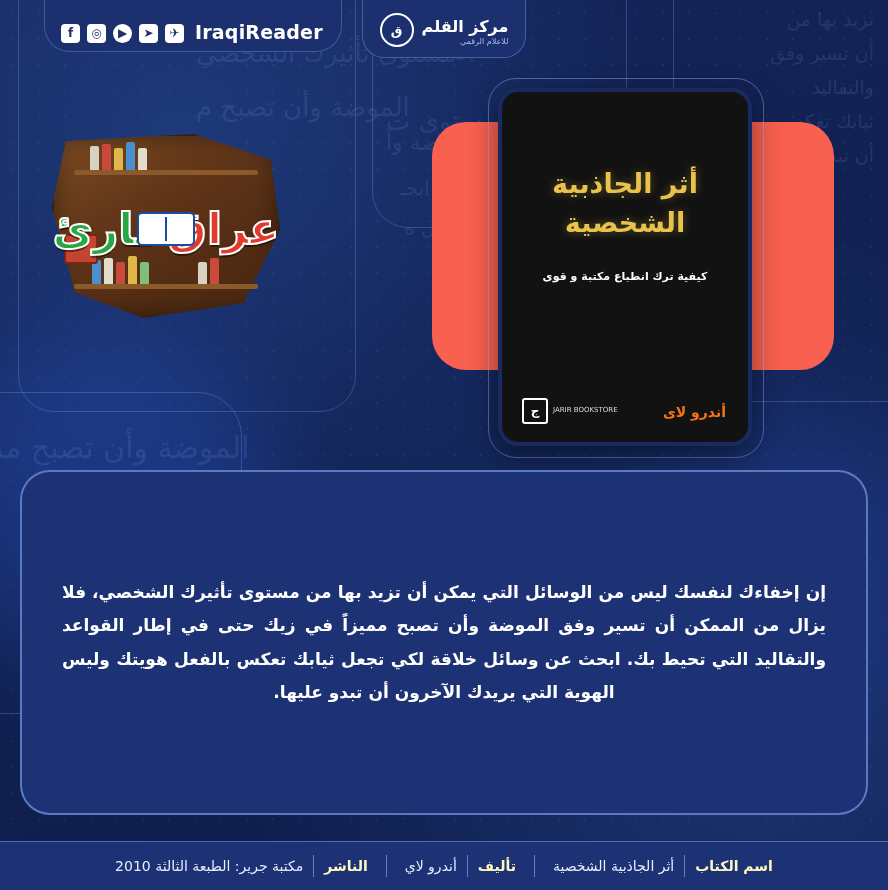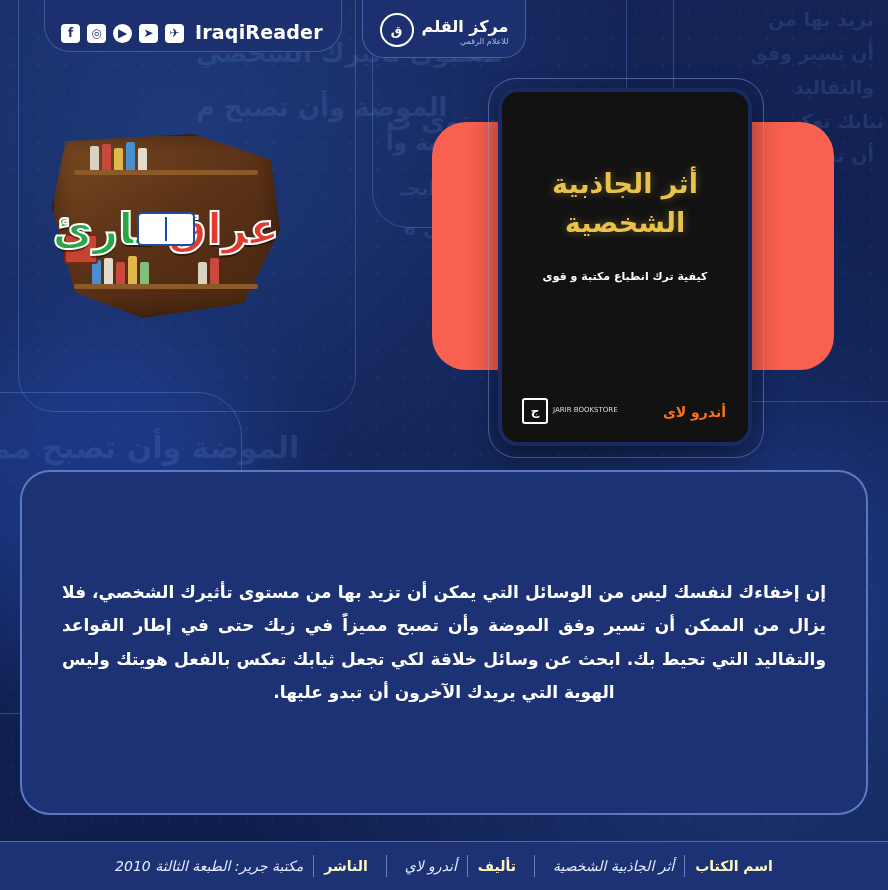--- a/index.html
+++ b/index.html
@@ -37,21 +37,21 @@
     filter: blur(50px);
     opacity: 0.35;
   }
   .glow.g1 { width: 340px; height: 340px; left: -70px; top: 330px; background: #2b55c7; }
   .glow.g2 { width: 300px; height: 300px; right: -60px; top: 420px; background: #23409c; }
 
   
   .ghost {
     position: absolute;
     color: rgba(120,155,230,0.17);
-    font-weight: bold;
+    font-weight: normal;
     white-space: nowrap;
     letter-spacing: 0.5px;
     pointer-events: none;
   }
 
   
   .outline-panel {
     position: absolute;
     border: 1px solid rgba(120,160,255,0.30);
     border-radius: 36px;
@@ -323,21 +323,20 @@
     height: 100%;
   }
   .f-label {
     color: #fef9c3;
     font-size: 14px;
     font-weight: bold;
   }
   .f-value {
     color: #e6edff;
     font-size: 14px;
-    font-style: italic;
   }
   .f-sep {
     width: 1px;
     height: 22px;
     background: rgba(160,195,255,0.55);
   }
 </style>
 </head>
 <body>
 
@@ -353,21 +352,21 @@
 <div class="outline-panel" id="panel-bottomleft"></div>
 
 <div class="ghost" style="left:196px; top:38px; font-size:26px;">مستوى تأثيرك الشخصي</div>
 <div class="ghost" style="left:196px; top:92px; font-size:26px;">الموضة وأن تصبح م</div>
 <div class="ghost" style="left:380px; top:36px; font-size:22px;">إن إخفاءك</div>
 <div class="ghost" style="left:386px; top:94px; font-size:26px;margin-top:12px;">مستوى ت</div>
 <div class="ghost" style="left:386px; top:130px; font-size:22px;">الموضة وأ</div>
 <div class="ghost" style="right:14px; top:8px; font-size:19px;">تزيد بها من</div>
 <div class="ghost" style="right:14px; top:42px; font-size:19px;">أن تسير وفق</div>
 <div class="ghost" style="right:14px; top:76px; font-size:19px;">والتقاليد</div>
-<div class="ghost" style="right:4px; top:110px; font-size:19px;">ثيابك تعكس</div>
+<div class="ghost" style="right:14px; top:110px; font-size:19px;">ثيابك تعكس</div>
 <div class="ghost" style="right:14px; top:144px; font-size:19px;">أن تبدو عليها.</div>
 <div class="ghost" style="left:-30px; top:430px; font-size:30px;">الموضة وأن تصبح مميـ</div>
 <div class="ghost" style="left:400px; top:176px; font-size:20px;">تحيط بك. ابحـ</div>
 <div class="ghost" style="left:404px; top:216px; font-size:20px;">فعل ه</div>
 
 <div id="social-pill">
   <span class="s-icon">f</span>
   <span class="s-icon">◎</span>
   <span class="s-icon circle">▶</span>
   <span class="s-icon">➤</span>

